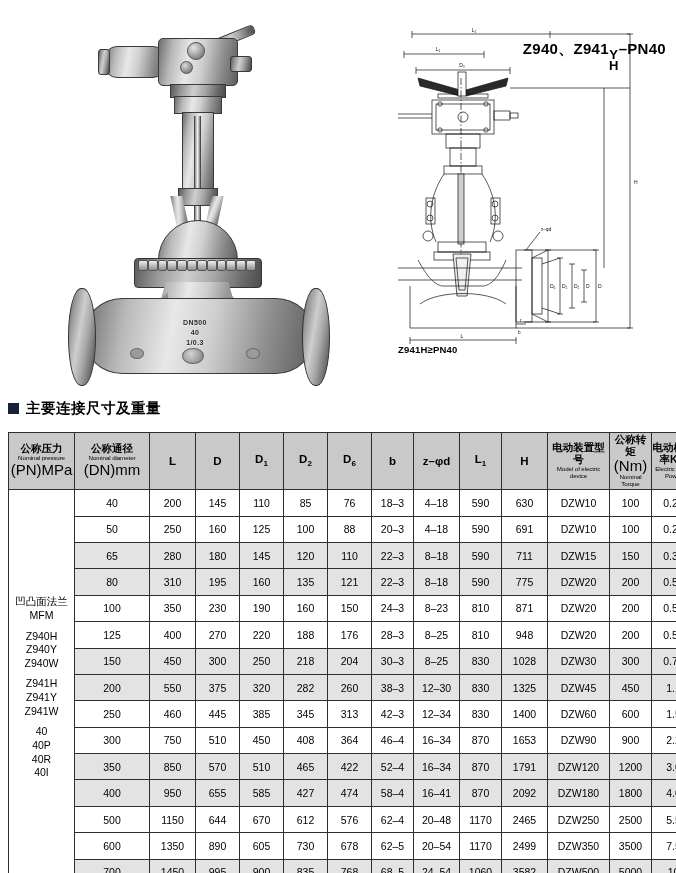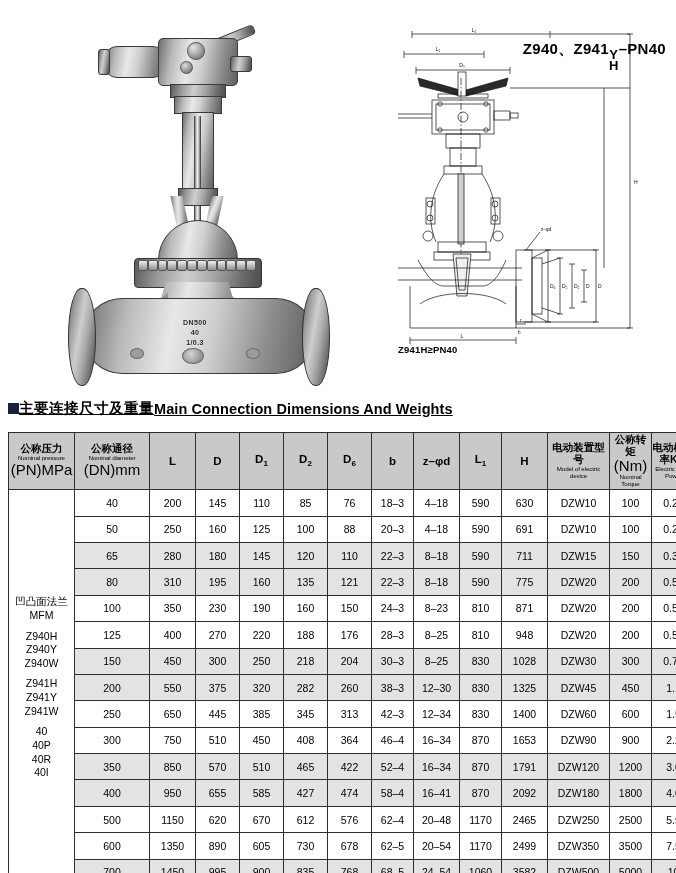--- a/index.html
+++ b/index.html
@@ -207,24 +207,24 @@
     letter-spacing: 0.2px;
   }
 
   
   .section-head {
     position: absolute;
     left: 8px;
     top: 399px;
     display: flex;
     align-items: center;
+    gap: 7px;
     font-size: 14.5px;
     font-weight: bold;
     white-space: nowrap;
-    text-decoration: underline;
   }
   .section-head .sq {
     width: 11px; height: 11px;
     background: #16213c;
     display: inline-block;
     flex: none;
   }
   .section-head .cn { letter-spacing: 0.5px; }
   .section-head .en { font-weight: bold; letter-spacing: 0.1px; }
 
@@ -454,21 +454,20 @@
       </g>
     </svg>
   </div>
 
   <div class="drawing-caption">Z941H≥PN40</div>
 </div>
 
 <div class="section-head">
   <span class="sq"></span>
   <span class="cn">主要连接尺寸及重量</span>
-  <span class="en">Main Connection Dimensions And Weights</span>
 </div>
 
 <table class="dims">
   <colgroup>
     <col style="width:66px">
       <col style="width:75px">
       <col style="width:46px">
       <col style="width:44px">
     <col style="width:44px">
       <col style="width:44px">
@@ -669,21 +668,21 @@
         <td>38–3</td>
         <td>12–30</td>
         <td>830</td>
         <td>1325</td>
         <td>DZW45</td>
         <td>450</td>
         <td>1.1</td>
       </tr>
       <tr>
         <td>250</td>
-        <td>650</td>
+        <td>460</td>
         <td>445</td>
         <td>385</td>
         <td>345</td>
         <td>313</td>
         <td>42–3</td>
         <td>12–34</td>
         <td>830</td>
         <td>1400</td>
         <td>DZW60</td>
         <td>600</td>
@@ -730,21 +729,21 @@
         <td>16–41</td>
         <td>870</td>
         <td>2092</td>
         <td>DZW180</td>
         <td>1800</td>
         <td>4.0</td>
       </tr>
       <tr>
         <td>500</td>
         <td>1150</td>
-        <td>620</td>
+        <td>644</td>
         <td>670</td>
         <td>612</td>
         <td>576</td>
         <td>62–4</td>
         <td>20–48</td>
         <td>1170</td>
         <td>2465</td>
         <td>DZW250</td>
         <td>2500</td>
         <td>5.5</td>

